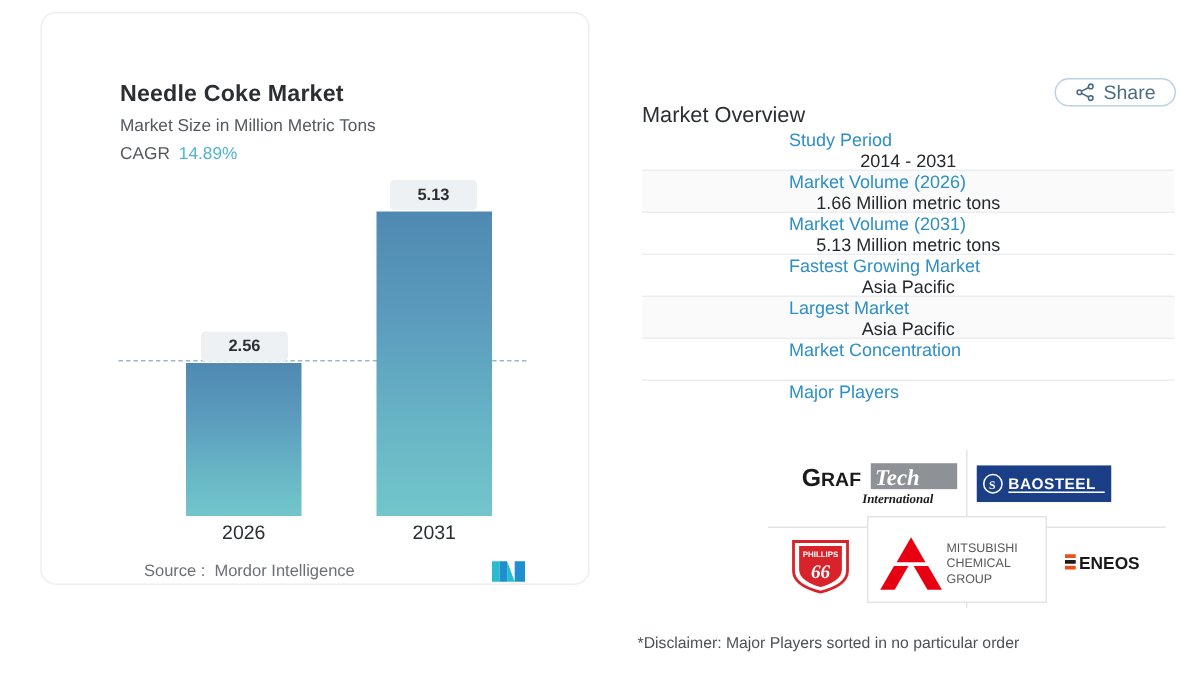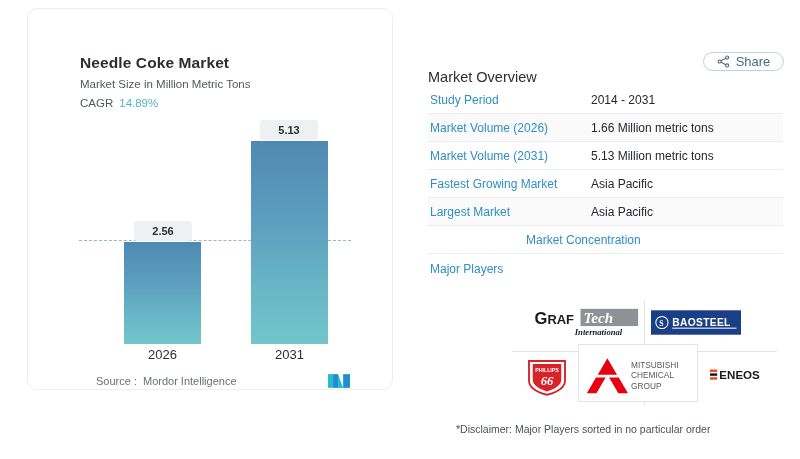--- a/index.html
+++ b/index.html
@@ -168,23 +168,24 @@
     position: absolute;
     left: 16px;
     top: 78px;
     width: 355px;
   }
   .trow {
     display: flex;
     align-items: center;
     height: 28px;
     border-bottom: 1px solid #ecedef;
+    flex-direction: column;
   }
   .trow.alt { background: #fafafb; }
-  .trow.last { border-bottom: 1px solid #ecedef; justify-content: center; }
+  .trow.last { border-bottom: 1px solid #ecedef; }
   .tkey {
     width: 163px;
     font-size: 12px;
     color: #2e8fc4;
     padding-left: 2px;
   }
   .tval {
     flex: 1;
     font-size: 12px;
     color: #25292d;
@@ -222,21 +223,20 @@
     border: 1px solid #e2e4e7; background:#fff; }
   
   .l-eneos { left: 196px; top: 62px; width: 70px; height: 26px; }
 
   .disclaimer {
     position: absolute;
     left: 425px;
     top: 423px;
     font-size: 10.5px;
     color: #4b5155;
-    margin-left: 31px;
   }
 </style>
 </head>
 <body>
 
 <div id="root">
 
   <div class="share-btn">
     <span class="share-glyph">
       <svg viewBox="0 0 16 16" width="13" height="13" fill="none" stroke="#4a6b84" stroke-width="1.3">

